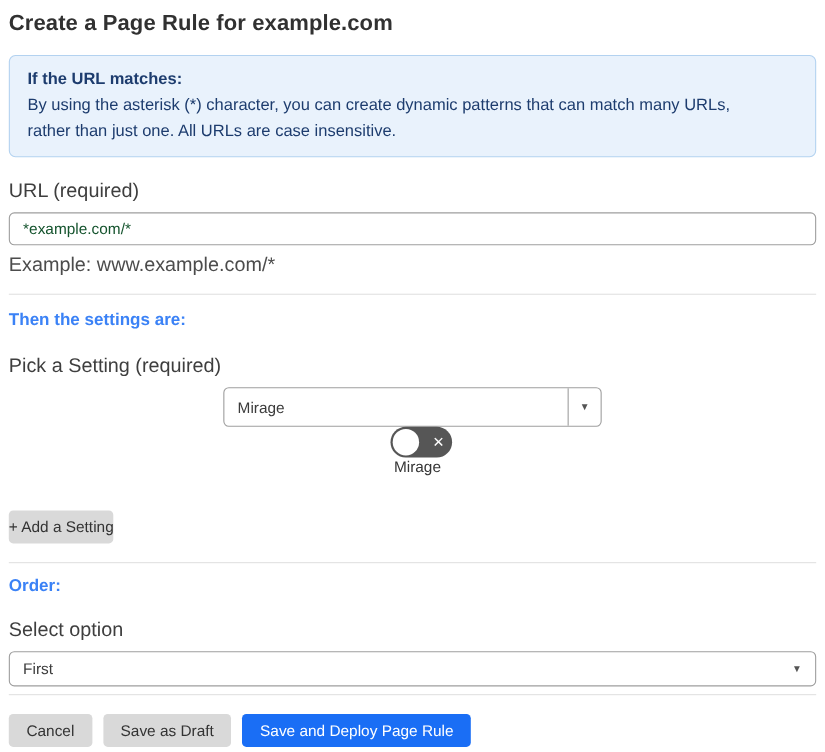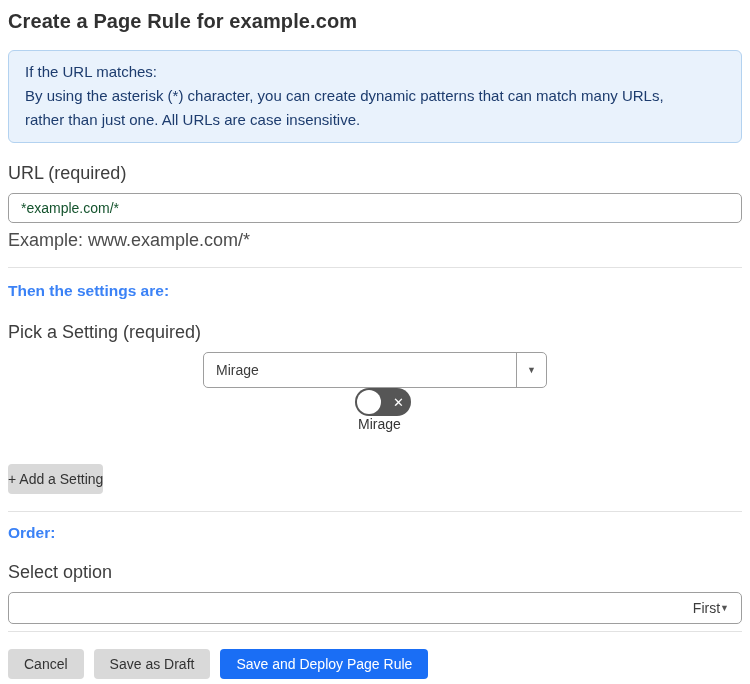--- a/index.html
+++ b/index.html
@@ -23,21 +23,21 @@
   .info-box {
     background: #e9f2fc;
     border: 1px solid #b3d2f0;
     border-radius: 6px;
     padding: 9px 16px 10px 16px;
     font-size: 15px;
     line-height: 24px;
     color: #1d3c6e;
     margin-bottom: 20px;
   }
-  .info-heading { font-weight: 400; }
+  .info-heading { font-weight: 700; }
   .info-link {
     color: #2f7cd9;
     text-decoration: underline;
     cursor: pointer;
   }
 
   
   .field-label {
     font-size: 18px;
     color: #3e3e3e;
@@ -162,21 +162,21 @@
     border: 1px solid #9e9e9e;
     border-radius: 5px;
     background: #fff;
     display: flex;
     align-items: center;
     padding: 0 12px;
     font-size: 14px;
     color: #3c3c3c;
     cursor: pointer;
   }
-  .order-select .sel-text { flex: 1; text-align: right; }
+  .order-select .sel-text { flex: 1; }
 
   
   .actions { display: flex; gap: 10px; align-items: center; }
   .btn {
     height: 30px;
     padding: 0 16px;
     border: none;
     border-radius: 4px;
     font-size: 14px;
     font-family: inherit;

